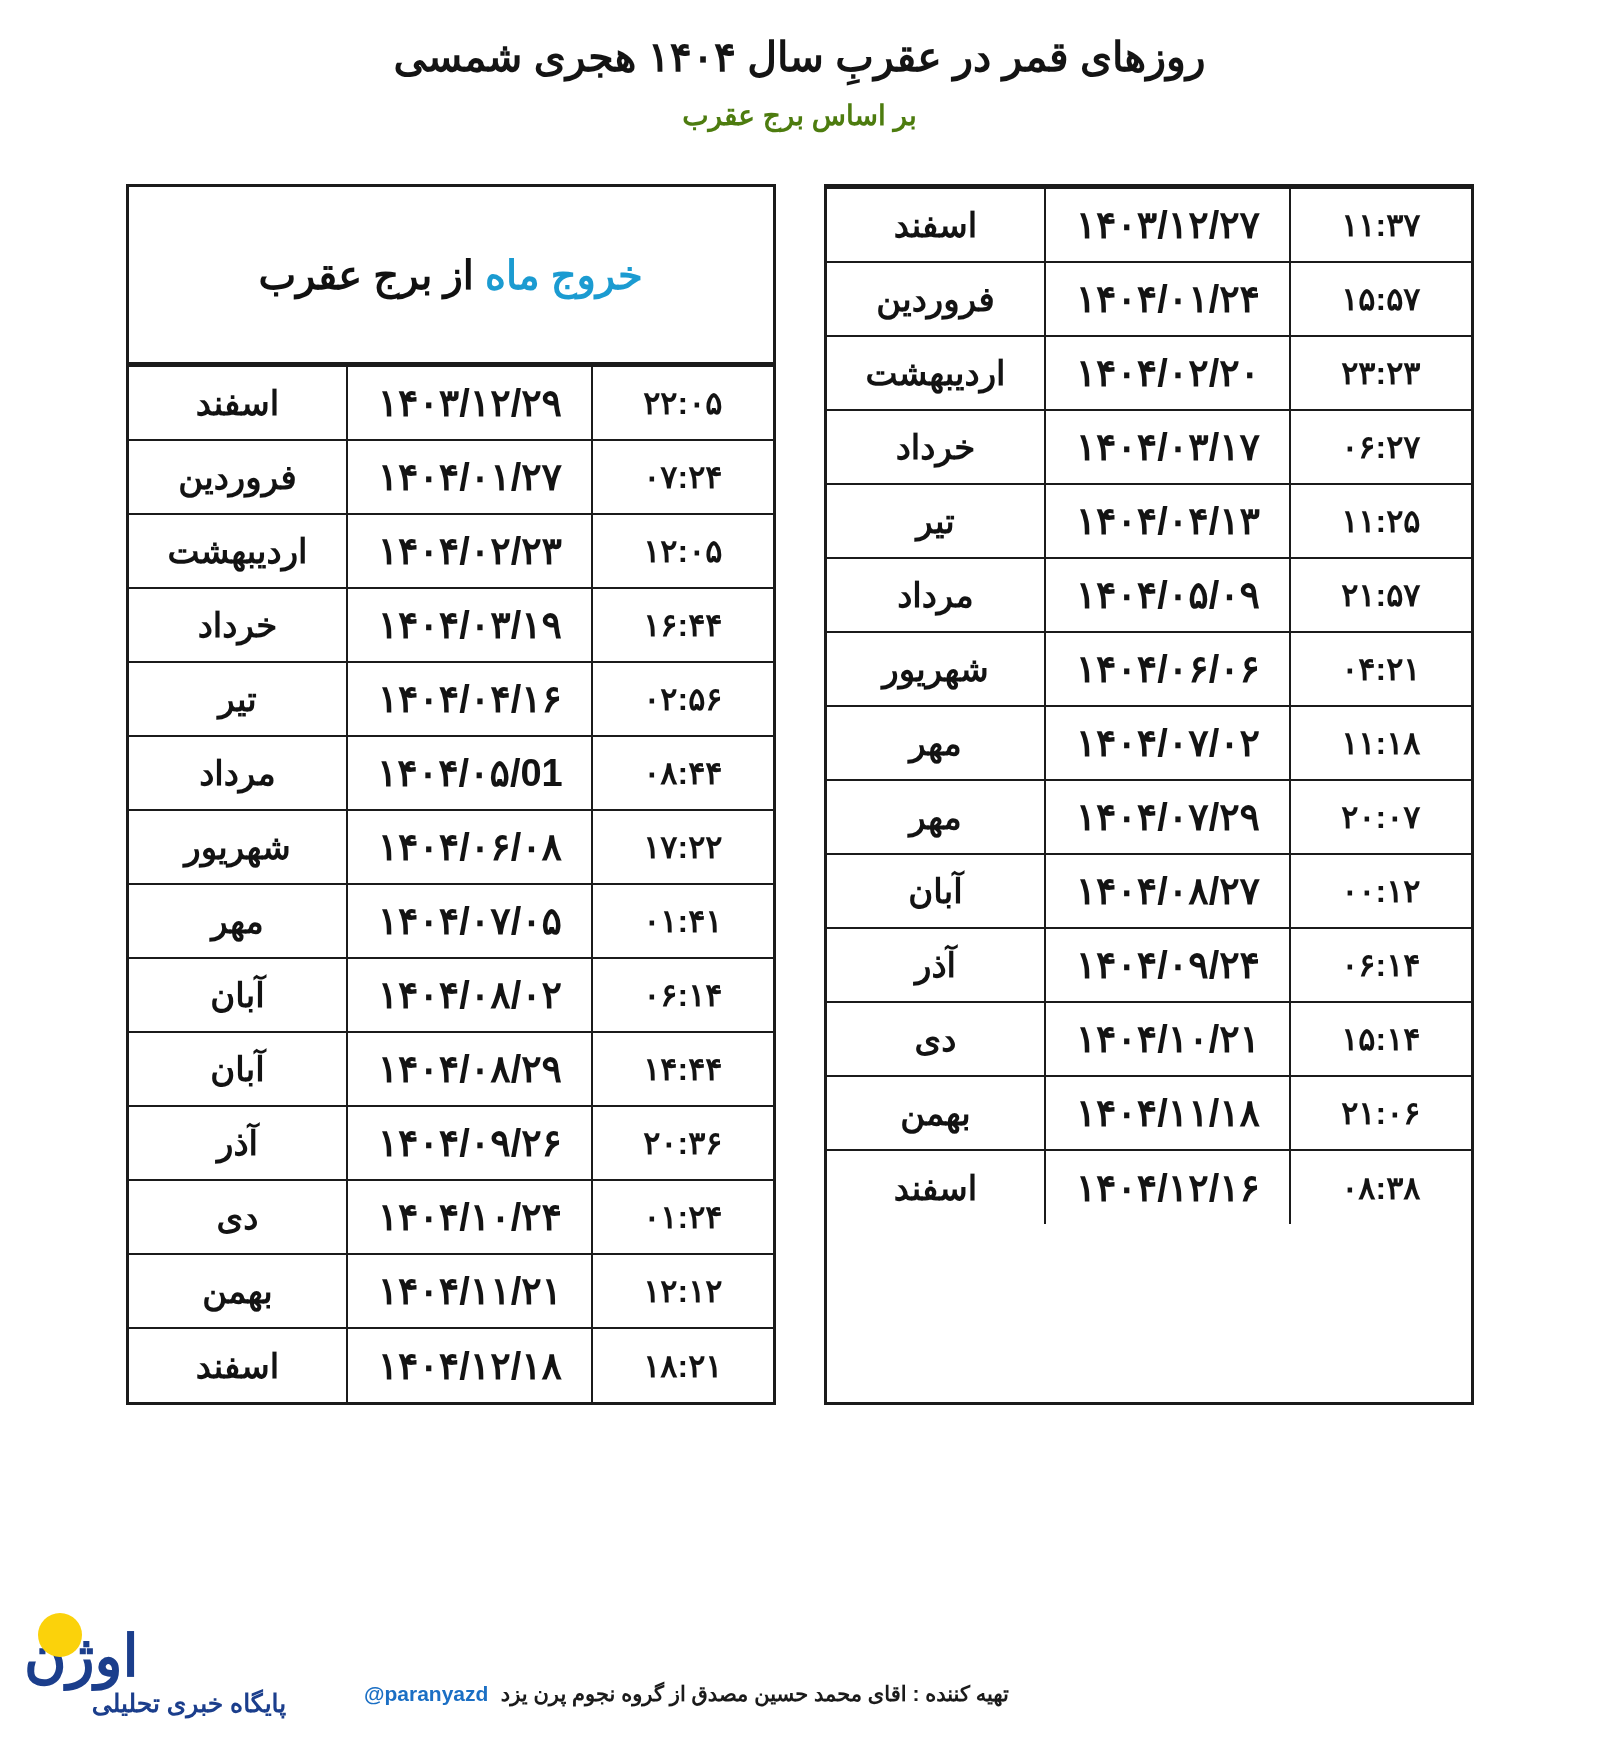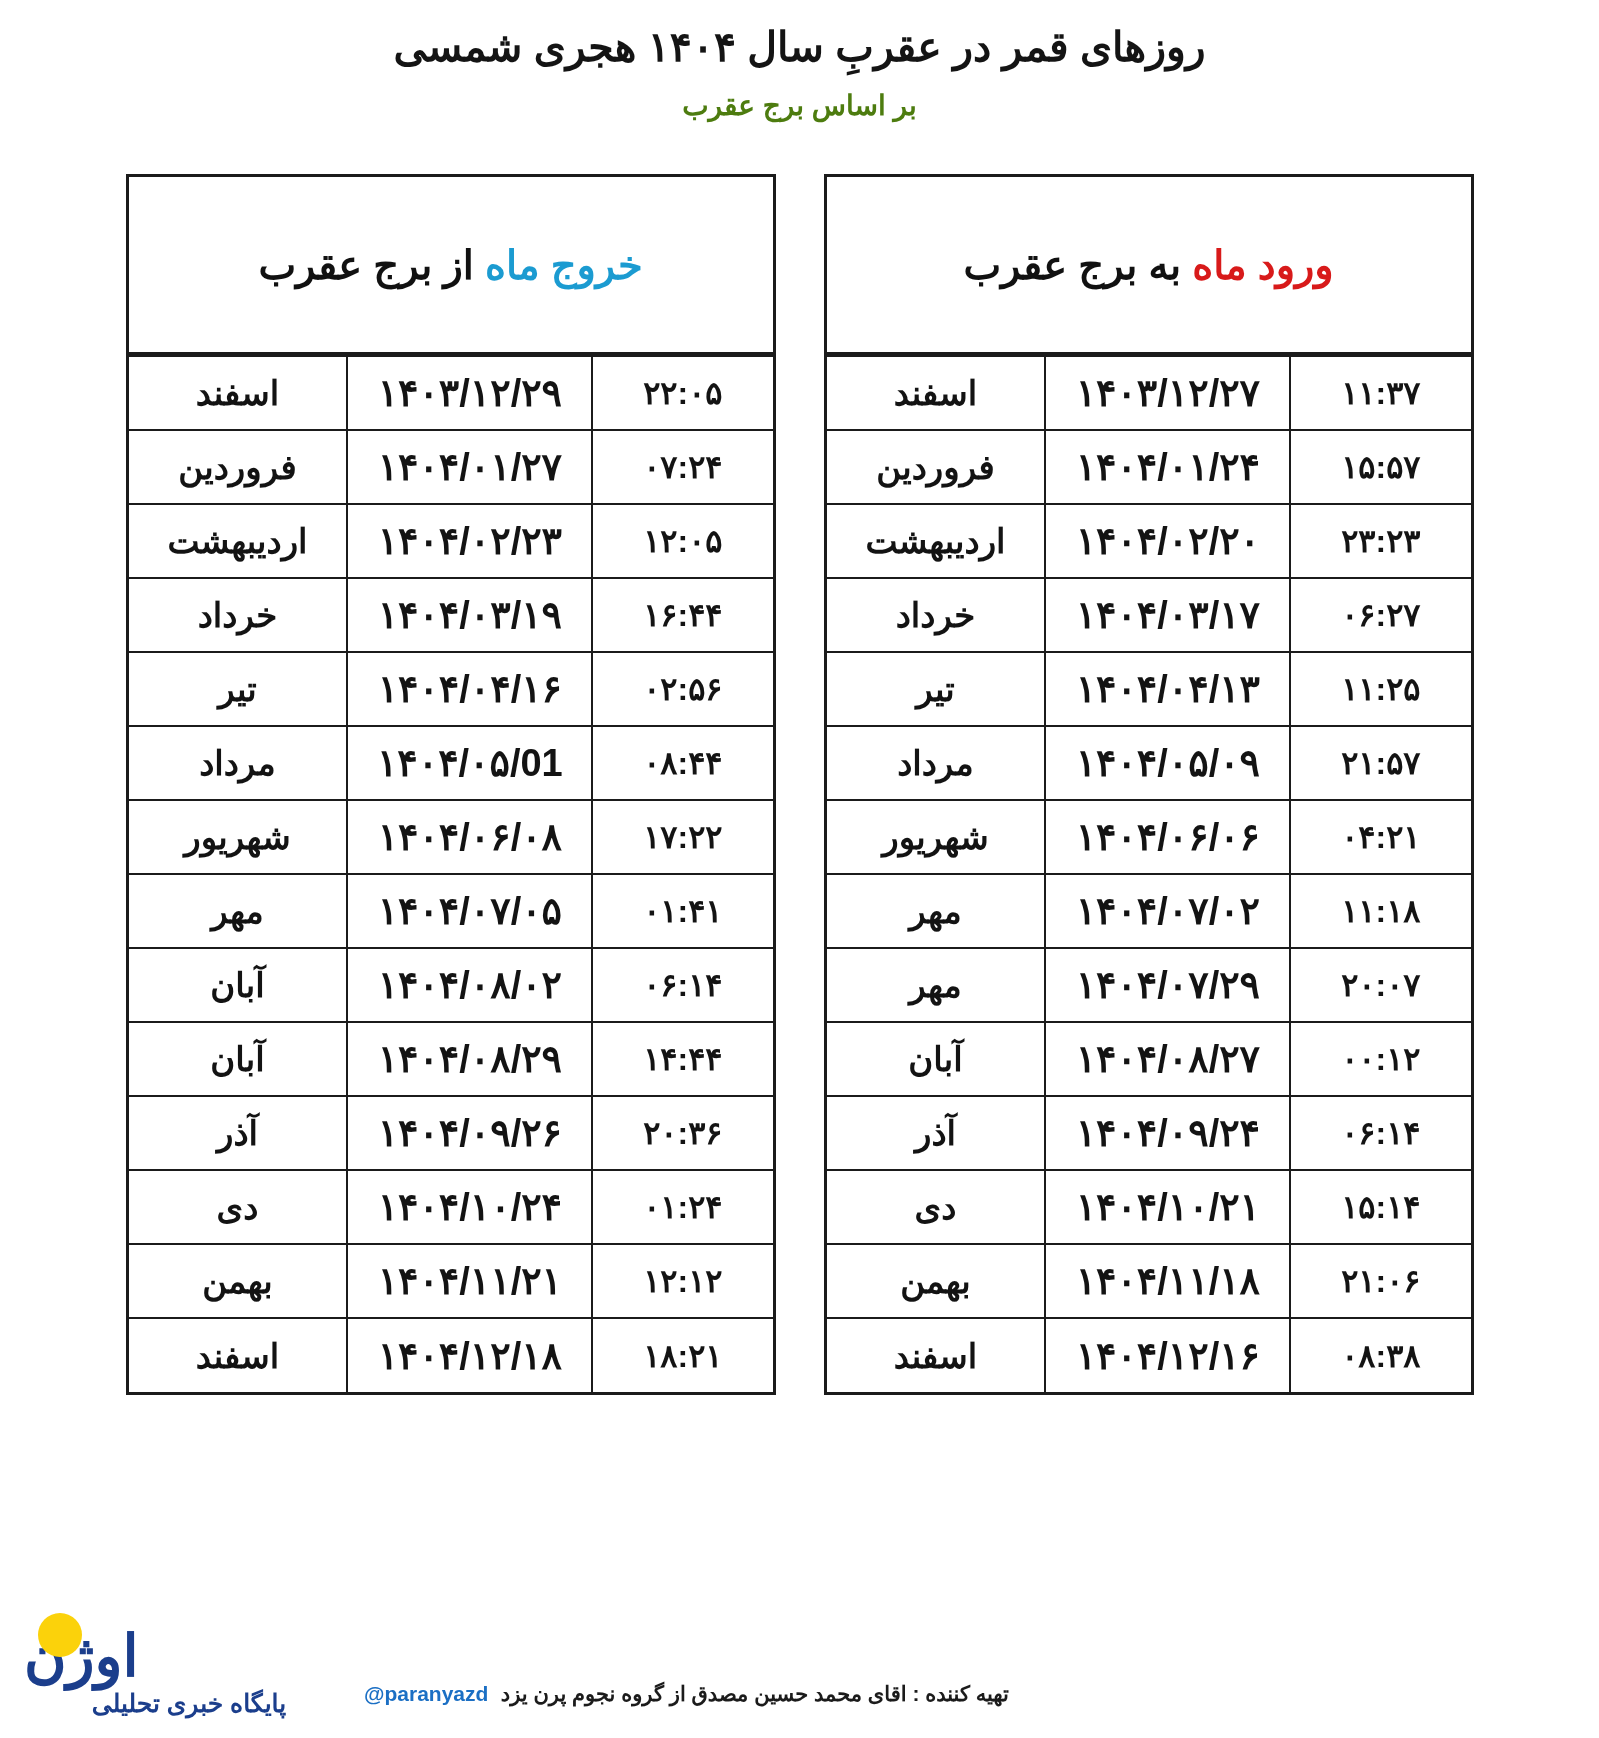--- a/index.html
+++ b/index.html
@@ -20,21 +20,21 @@
     width: 1599px;
     height: 1738px;
     box-sizing: border-box;
     padding: 0;
     position: relative;
   }
 
   
   .header {
     text-align: center;
-    padding-top: 18px;
+    padding-top: 28px;
   }
   .title-main {
     font-size: 41px;
     font-weight: bold;
     letter-spacing: 0px;
     color: #141414;
     line-height: 1.45;
     direction: rtl;
   }
   .title-sub {
@@ -182,25 +182,20 @@
 <div class="page">
 
   <div class="header">
     <div class="title-main">روزهای قمر در عقربِ سال ۱۴۰۴ هجری شمسی</div>
     <div class="title-sub">بر اساس برج عقرب</div>
   </div>
 
   <div class="tables">
 
     <div class="table-block">
-      <div class="tbl-head">
-        <div class="tbl-head-text">
-          <span class="hl-red">ورود ماه</span><span class="hl-black"> به برج عقرب</span>
-        </div>
-      </div>
       <table>
         <tbody>
           <tr>
             <td class="col-time">۱۱:۳۷</td>
             <td class="col-date">۱۴۰۳/۱۲/۲۷</td>
             <td class="col-month">اسفند</td>
           </tr>
           <tr>
             <td class="col-time">۱۵:۵۷</td>
             <td class="col-date">۱۴۰۴/۰۱/۲۴</td>

